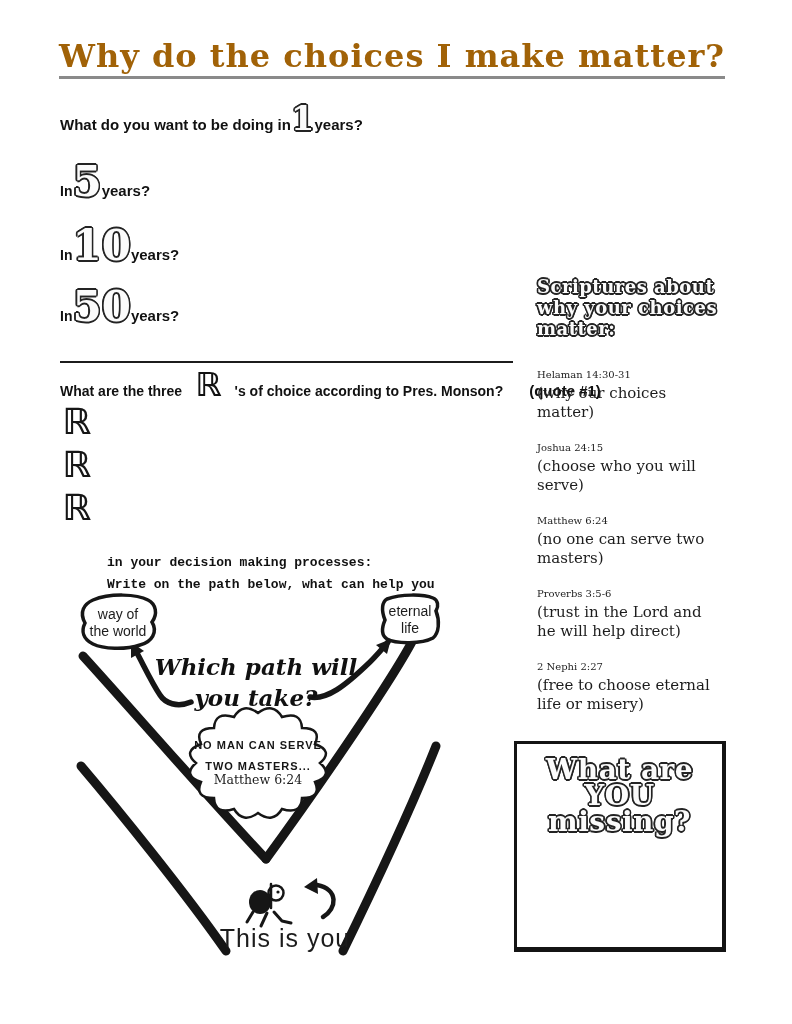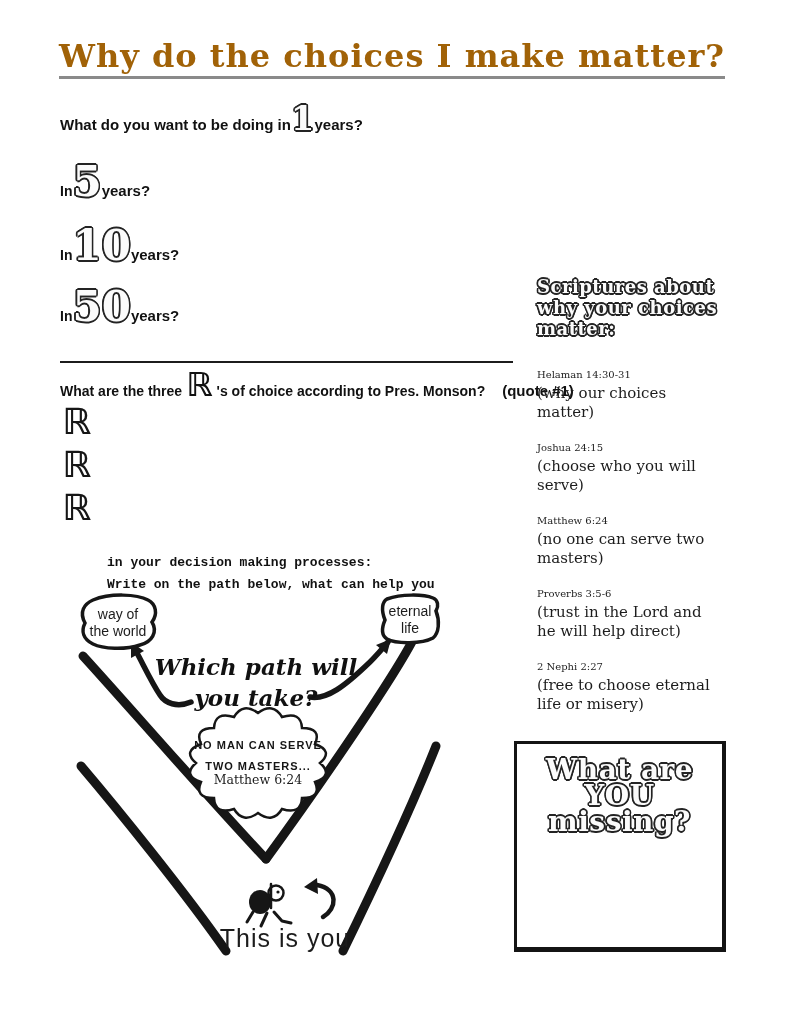--- a/index.html
+++ b/index.html
@@ -28,21 +28,21 @@
                 -1.6px 0 0 #242424,1.6px 0 0 #242424,
                 0 -1.6px 0 #242424,0 1.6px 0 #242424;
   }
   .bignum{font-family:"DejaVu Serif",serif;font-weight:bold;line-height:.9;}
   .n-sm{font-size:34px;}
   .n-lg{font-size:42px;}
   
   .divider{position:absolute;left:60px;top:361px;width:453px;border-top:2.5px solid #1c1c1c;}
   .rq{
     position:absolute;left:60px;top:372px;width:560px;
-    display:flex;align-items:baseline;gap:3px;white-space:nowrap;
+    display:flex;align-items:baseline;gap:12px;white-space:nowrap;
     font-size:14px;font-weight:700;color:#111;
   }
   .r-inline{font-family:"DejaVu Sans","DejaVu Serif",sans-serif;font-size:33px;font-weight:bold;line-height:.8;margin:0 1px;}
   .quote-label{font-size:15px;font-weight:700;margin-left:14px;}
   .r-answer{
     position:absolute;left:62px;
     font-family:"DejaVu Sans","DejaVu Serif",sans-serif;
     font-size:36px;font-weight:bold;line-height:1;color:#161616;
   }
   

